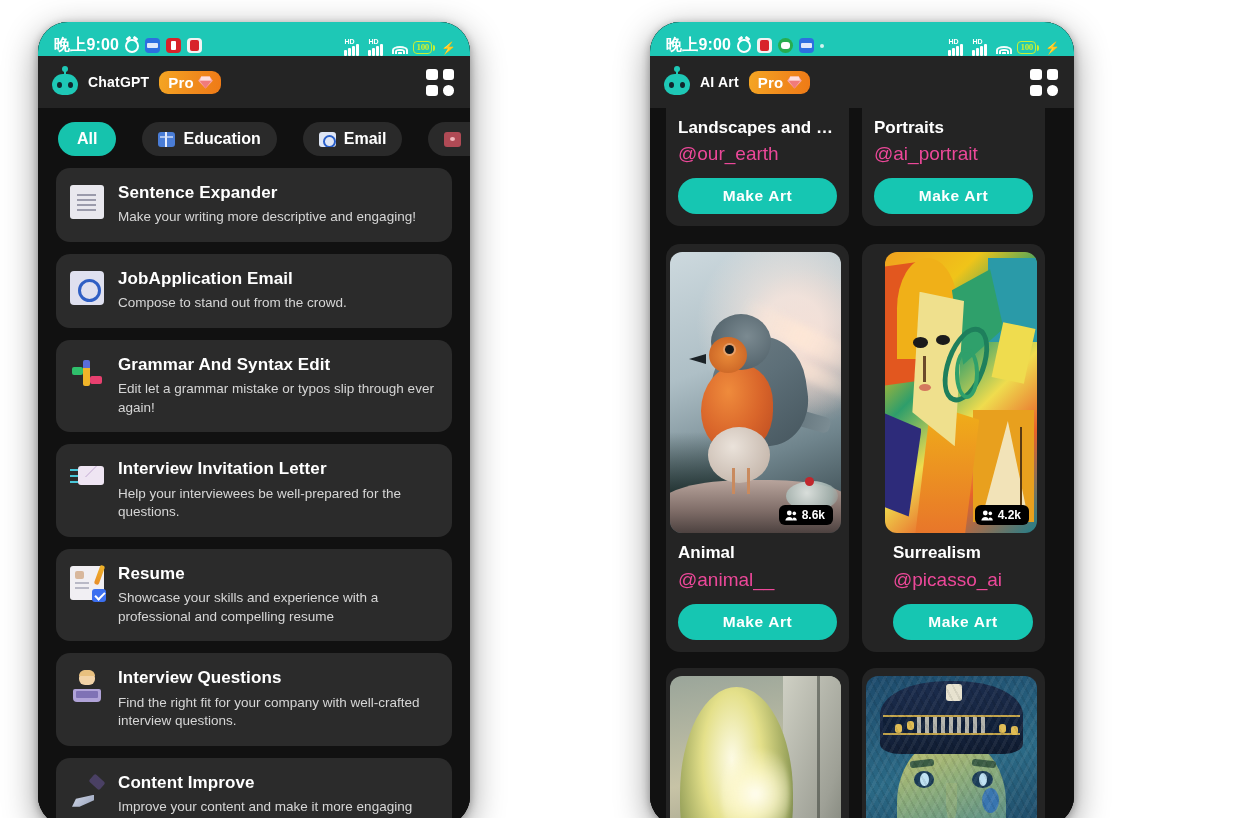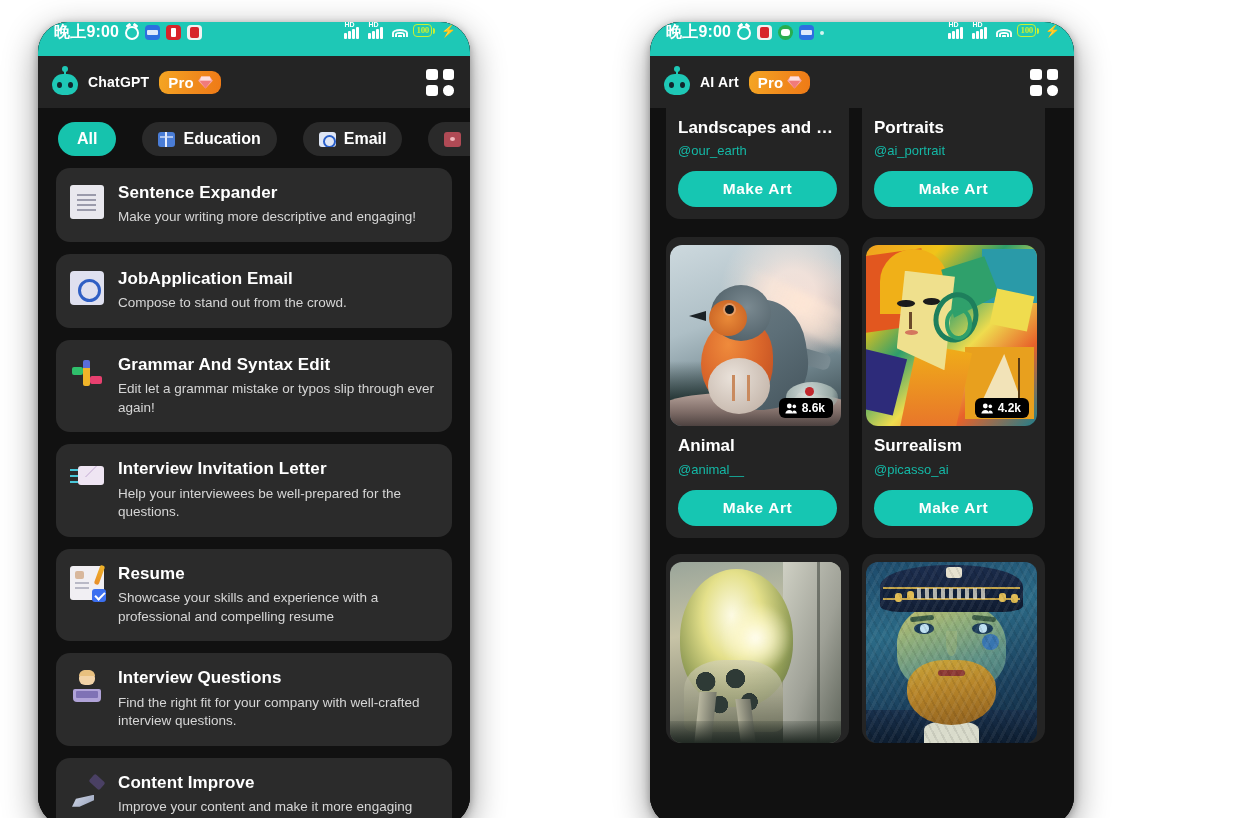--- a/index.html
+++ b/index.html
@@ -20,21 +20,21 @@
     box-shadow: 0 10px 34px rgba(0,0,0,0.42), 0 2px 8px rgba(0,0,0,0.3);
   }
   .phone-inner { position: relative; width: 100%; height: 100%; overflow: hidden; background:#0d0d0d;}
   #phone-left  { left: 38px;  top: 22px; width: 432px; height: 804px; }
   #phone-right { left: 650px; top: 22px; width: 424px; height: 804px; }
 
   
   .statusbar {
     height: 34px;
     background: #1ec8b6;
-    display: flex; align-items: flex-start; justify-content: space-between;
+    display: flex; align-items: flex-end; justify-content: space-between;
     padding: 0 14px 0 16px;
     color: #ffffff;
   }
   .sb-left { display:flex; align-items:center; gap:6px; }
   .sb-time { font-size: 16px; font-weight: 700; letter-spacing: .2px; color:#fff; }
   .sb-right { display:flex; align-items:center; gap:5px; }
   .ico-alarm { width:14px;height:14px;border:2px solid #fff;border-radius:50%;position:relative;}
   .ico-alarm::before, .ico-alarm::after{content:"";position:absolute;top:-4px;width:5px;height:3px;background:#fff;border-radius:1px;}
   .ico-alarm::before{left:-1px;transform:rotate(-40deg);}
   .ico-alarm::after{right:-1px;transform:rotate(40deg);}
@@ -147,31 +147,31 @@
   .ic-pen::after{content:"";position:absolute;left:2px;bottom:2px;width:22px;height:12px;
     background:linear-gradient(135deg,#cfd6e6 0%,#9aa4bd 100%);
     clip-path:polygon(0 100%,18% 34%,100% 0,100% 46%,34% 100%); transform:rotate(0deg);}
 
   
   .body-right { background:#111111; height: calc(100% - 86px); overflow:hidden; position:relative;}
   .art-grid { display:flex; flex-wrap:wrap; gap:13px; padding: 0 16px; }
   .art-card { width:183px; background:#242424; border-radius:14px; overflow:hidden; flex:0 0 auto; }
   .art-card.clipped { border-radius:0 0 14px 14px; }
   .art-img { position:relative; height:227px; background:#222; }
-  .art-img.rounded { border-radius:12px; margin:8px 8px 0 4px; height:181px; overflow:hidden;}
+  .art-img.rounded { border-radius:12px; margin:8px 8px 0 4px; height:281px; overflow:hidden;}
   .views {
     position:absolute; right:8px; bottom:8px;
     background:#000000; color:#fff; border-radius:6px;
     padding:3px 8px 3px 6px; font-size:12px; font-weight:600;
     display:flex; align-items:center; gap:5px;
   }
   .views-ico{ width:12px;height:11px;position:relative;flex:0 0 auto;}
   .art-meta{ padding:10px 12px 12px 12px; }
   .art-title{ font-size:17px; font-weight:700; color:#fff; line-height:1.2; white-space:nowrap; overflow:hidden; text-overflow:ellipsis;}
-  .art-handle{ font-size:13px; color:#14b8a6; margin-top:5px; }
+  .art-handle{ font-size:19px; color:#ec4899; margin-top:5px; }
   .make-art{
     display:block; width:100%; margin-top:13px;
     background:#16c6b2; color:#ffffff; border:none;
     border-radius:18px; padding:9px 0; font-size:15.5px; font-weight:700;
     font-family:"Liberation Sans", sans-serif; letter-spacing:.6px; cursor:pointer;
   }
 
   
   .img-bird{
     background:
@@ -573,21 +573,21 @@
                 <span>8.6k</span>
               </span>
             </div>
             <div class="art-meta">
               <div class="art-title">Animal</div>
               <div class="art-handle">@animal__</div>
               <button class="make-art">Make Art</button>
             </div>
           </div>
 
-          <div class="art-card" style="margin-top:5px;">
+          <div class="art-card" style="margin-top:5px;padding-left:19px;">
             <div class="art-img rounded img-cubist">
               <span class="cub a"></span>
                 <span class="cub b"></span>
                 <span class="cub e"></span>
               <span class="cub d"></span>
                 <span class="cub f"></span>
                 <span class="cub i"></span>
               <span class="cub j"></span>
                 <span class="cub k"></span>
               <span class="cub g"></span>

